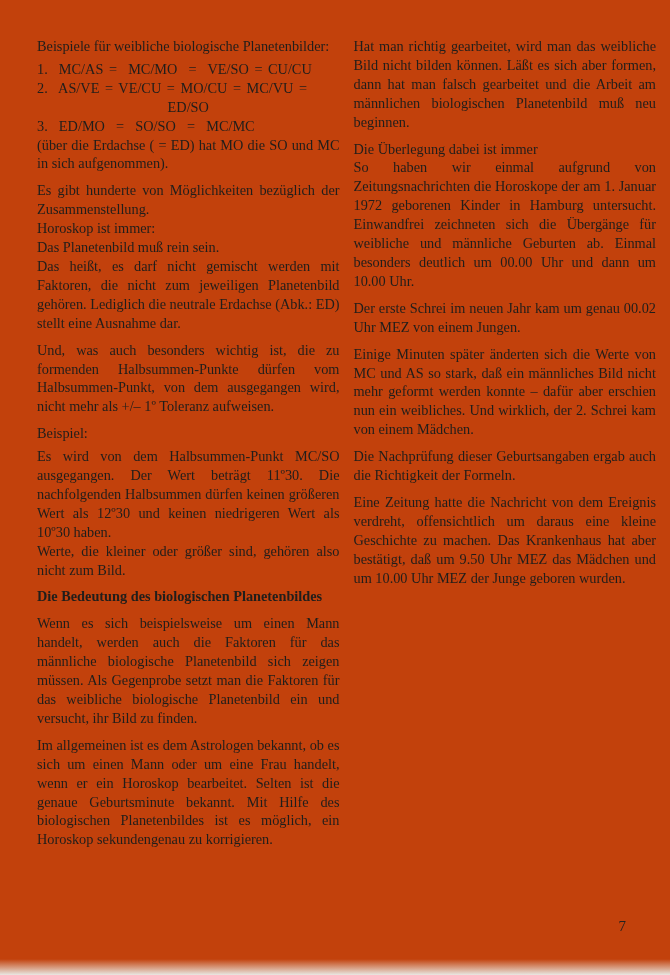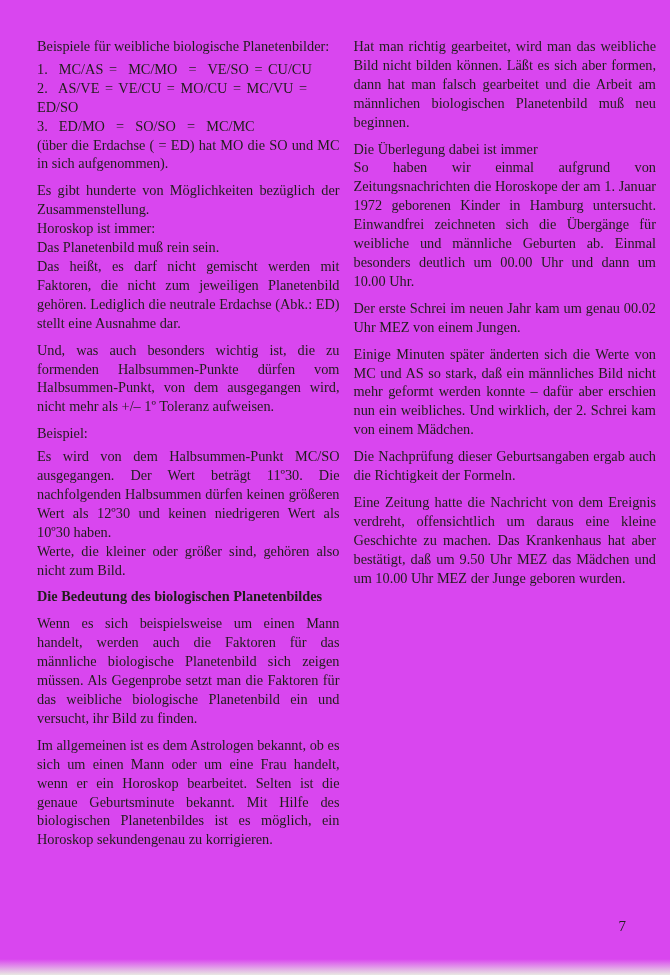--- a/index.html
+++ b/index.html
@@ -4,21 +4,21 @@
 <style>
   html, body {
     margin: 0;
     padding: 0;
     background: #fbfaf7;
   }
   .page {
     position: relative;
     width: 670px;
     height: 975px;
-    background: #d946ef;
+    background: #c2410c;
     overflow: hidden;
     font-family: "Liberation Serif", serif;
     color: #201e1b;
   }
   .columns {
     position: absolute;
     left: 37px;
     top: 37px;
     width: 619px;
     display: flex;
@@ -50,21 +50,21 @@
   }
   .formula-list {
     margin: 2px 0 0 0;
     text-align: left;
   }
   .formula-line {
     white-space: pre-wrap;
     word-spacing: 2px;
   }
   .formula-cont {
-    text-align: left;
+    text-align: center;
     word-spacing: 2px;
   }
   .big-gap-top {
     margin-top: 38px;
   }
   .page-number {
     position: absolute;
     top: 918px;
     right: 44px;
     font-size: 15px;

